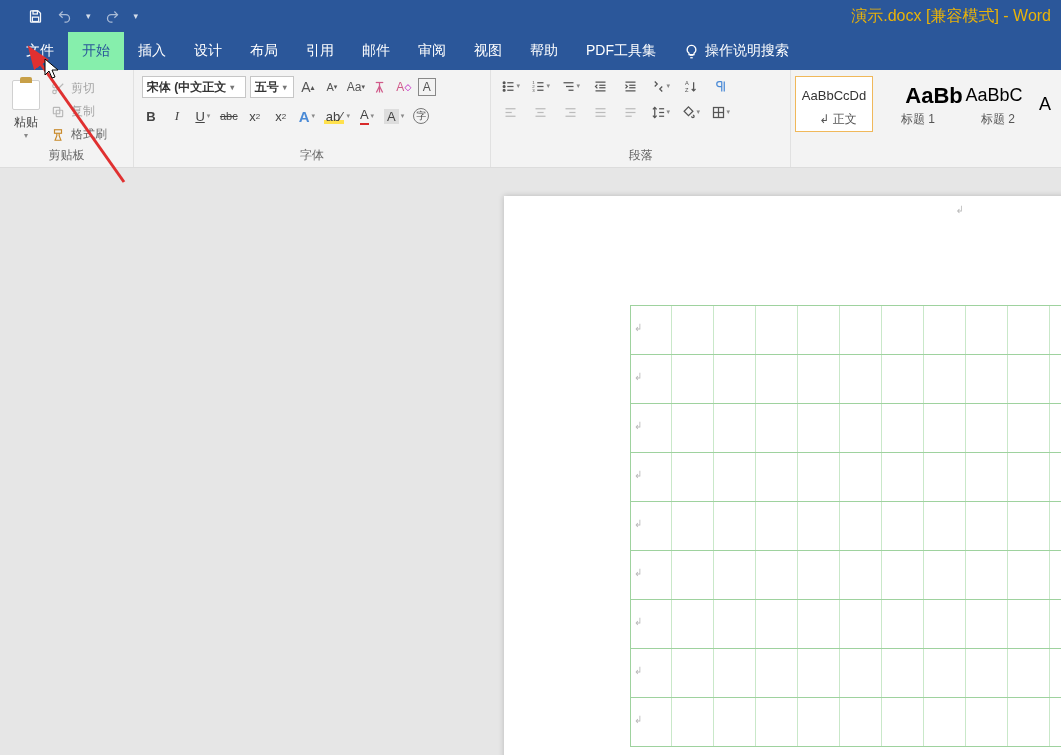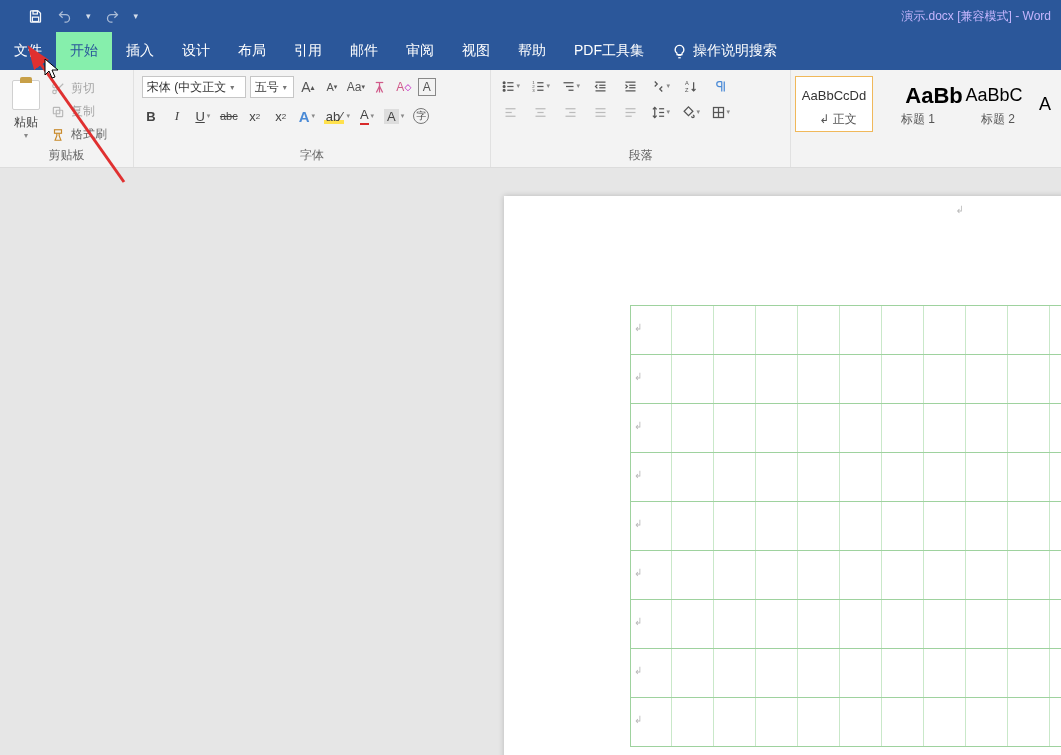--- a/index.html
+++ b/index.html
@@ -4,24 +4,24 @@
 <style>
   * { box-sizing: border-box; margin: 0; padding: 0; font-family: "Microsoft YaHei", "Segoe UI", sans-serif; }
   body { width: 1061px; height: 755px; overflow: hidden; background: #e6e6e6; }
 
   
   .title-bar { height: 32px; background: #2b579a; display: flex; align-items: center; color: #fff; position: relative; }
   .qat { display: flex; align-items: center; gap: 14px; padding-left: 28px; }
   .qat-icon { display: inline-flex; color: #fff; opacity: .95; }
   .qat-icon svg { width: 15px; height: 15px; }
   .qat-caret { font-size: 9px; opacity: .8; }
-  .title-text { color: #c4b5fd; font-size: 12px; position: absolute; right: 10px; top: 0; line-height: 32px; margin-left: 18px; }
-
-  
-  .tabs { height: 38px; background: #2b579a; display: flex; padding-left: 0; }
+  .title-text { color: #eab308; font-size: 16px; position: absolute; right: 10px; top: 0; line-height: 32px; margin-left: 18px; }
+
+  
+  .tabs { height: 38px; background: #2b579a; display: flex; padding-left: 12px; }
   .tab { color: #fff; font-size: 14px; padding: 10px 14px 10px 14px; cursor: pointer; display: flex; align-items: center; gap: 6px; }
   .tab.file { padding-left: 14px; padding-right: 14px; }
   .tab.active { background: #86efac; color: #2b579a; }
   .tab .bulb { display:inline-flex; }
   .tab .bulb svg { width:15px; height:15px; stroke:#fff; }
 
   
   .ribbon { height: 98px; background: #f3f3f3; border-bottom: 1px solid #dcdcdc; display: flex; }
   .group { border-right: 1px solid #e1e1e1; position: relative; display:flex; flex-direction:column; }
   .group-body { flex:1; padding: 6px 8px 0 8px; display:flex; }
@@ -34,21 +34,21 @@
   .paste-text { font-size:12px; color:#444; margin-top:4px;text-align:right;}
   .clip-right { display:flex; flex-direction:column; gap:6px; padding-left:6px; padding-top:4px; }
   .clip-item { display:flex; align-items:center; gap:6px; font-size:12px; color:#666;}
   .clip-item.disabled { opacity:.55;}
   .mini-icon { width:15px; height:15px; display:inline-flex; align-items:center; justify-content:center; }
   .mini-icon svg { width:14px; height:14px; }
 
   
   .font-group .group-body { flex-direction:column; gap:6px; }
   .font-row1 { display:flex; gap:4px; align-items:center; }
-  .combo { height:22px; border:1px solid #c6c6c6; background:#fff; display:flex; align-items:center; font-size:12px; color:#333; padding:0 4px; }
+  .combo { height:22px; border:1px solid #c6c6c6; background:#fff; display:flex; align-items:center; font-size:12px; color:#333; padding:0 4px;font-weight:bold; }
   .combo .cd { margin-left:4px; font-size:8px; color:#777;}
   .font-name { width:104px; }
   .font-size { width:44px; }
   .small-btn { width:20px; height:22px; display:flex; align-items:center; justify-content:center; color:#555; font-size:12px;}
   .font-row2 { display:flex; gap:8px; align-items:center; padding-top:2px;}
   .fbtn { min-width:18px; height:20px; display:flex; align-items:center; justify-content:center; color:#444; font-size:13px; position:relative;}
   .fbtn .dd { font-size:7px; margin-left:2px; color:#888;}
   .underline-red { border-bottom:2px solid #d82a2a; padding-bottom:1px;}
   .underline-yellow { background:linear-gradient(to top,#ffe14d 0 4px,transparent 4px); padding:0 2px;}
 

